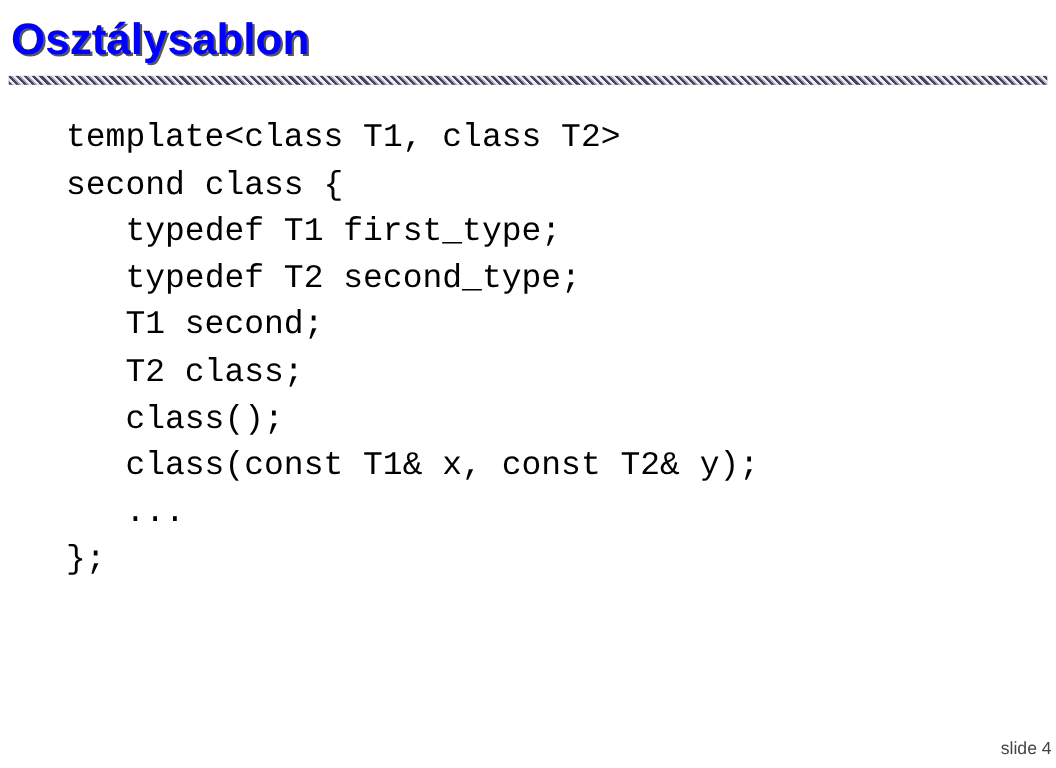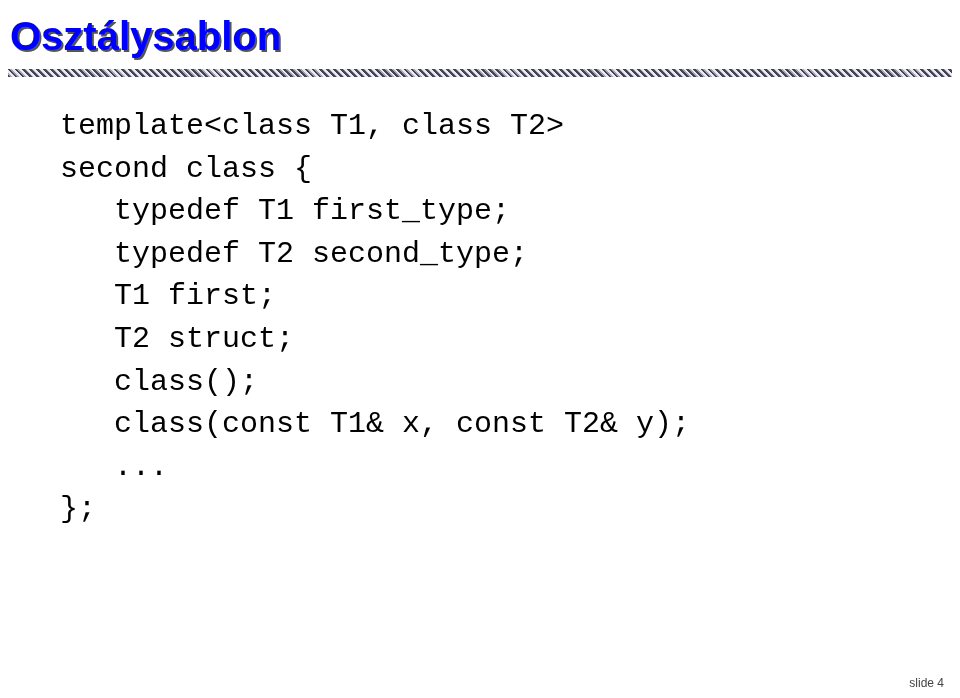--- a/index.html
+++ b/index.html
@@ -75,45 +75,45 @@
     font-size: 30px;
     white-space: pre;
     margin-top: 22px;
     margin-left: 52px;
     line-height: 1.42;
     color: #000000;
   }
   .kw { font-weight: 400; }
   .footer {
     position: absolute;
-    right: 16px;
+    right: 4px;
     bottom: 8px;
     font-family: Arial, Helvetica, sans-serif;
-    font-size: 12px;
+    font-size: 16px;
     color: #444;
   }
 </style>
 </head>
 <body>
 
 <div class="slide">
 
   <h1 class="title">Osztálysablon</h1>
 
   <div class="divider"></div>
 
   <div class="intro">
   </div>
 
   <div class="code"><span class="kw">template</span>&lt;<span class="kw">class</span><span> T1, </span><span class="kw">class</span><span> T2&gt;</span>
 <span class="kw">second</span><span> class {</span>
 <span>   </span><span class="kw">typedef</span><span> T1 first_type;</span>
 <span>   </span><span class="kw">typedef</span><span> T2 second_type;</span>
-<span>   T1 first;</span>
-<span>   T2 struct;</span>
+<span>   T1 second;</span>
+<span>   T2 class;</span>
 <span>   class();</span>
 <span>   class(</span><span class="kw">const</span><span> T1&amp; x, </span><span class="kw">const</span><span> T2&amp; y);</span>
 <span>   ...</span>
 <span>};</span></div>
 
   <div class="footer">slide 4</div>
 
 </div>
 
 </body></html>

